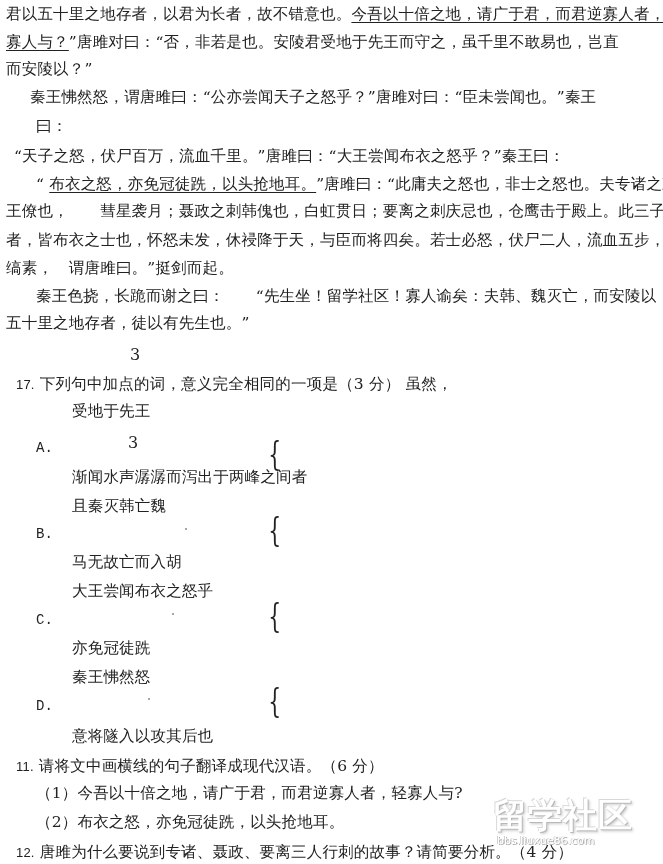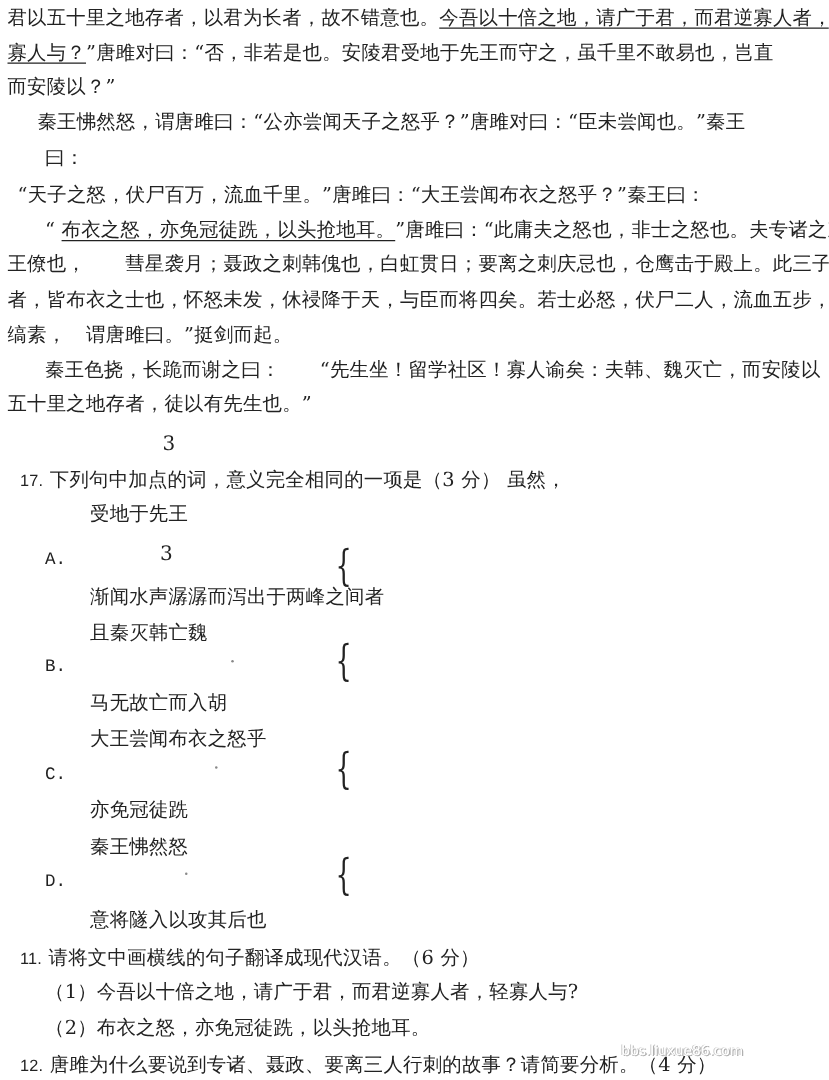--- a/index.html
+++ b/index.html
@@ -103,14 +103,15 @@
 </div>
 
 <div>
   <div class="ln" style="left:16px; top:842px;">
     <span class="num">12.</span>
     <span>唐雎为什么要说到专诸、聂政、要离三人行刺的故事？请简要分析。（4 分）</span>
   </div>
 </div>
 
 <div class="wm">
+  <div class="wm-main">留学社区</div>
   <div class="wm-url">bbs.liuxue86.com</div>
 </div>
 
 </body></html>

